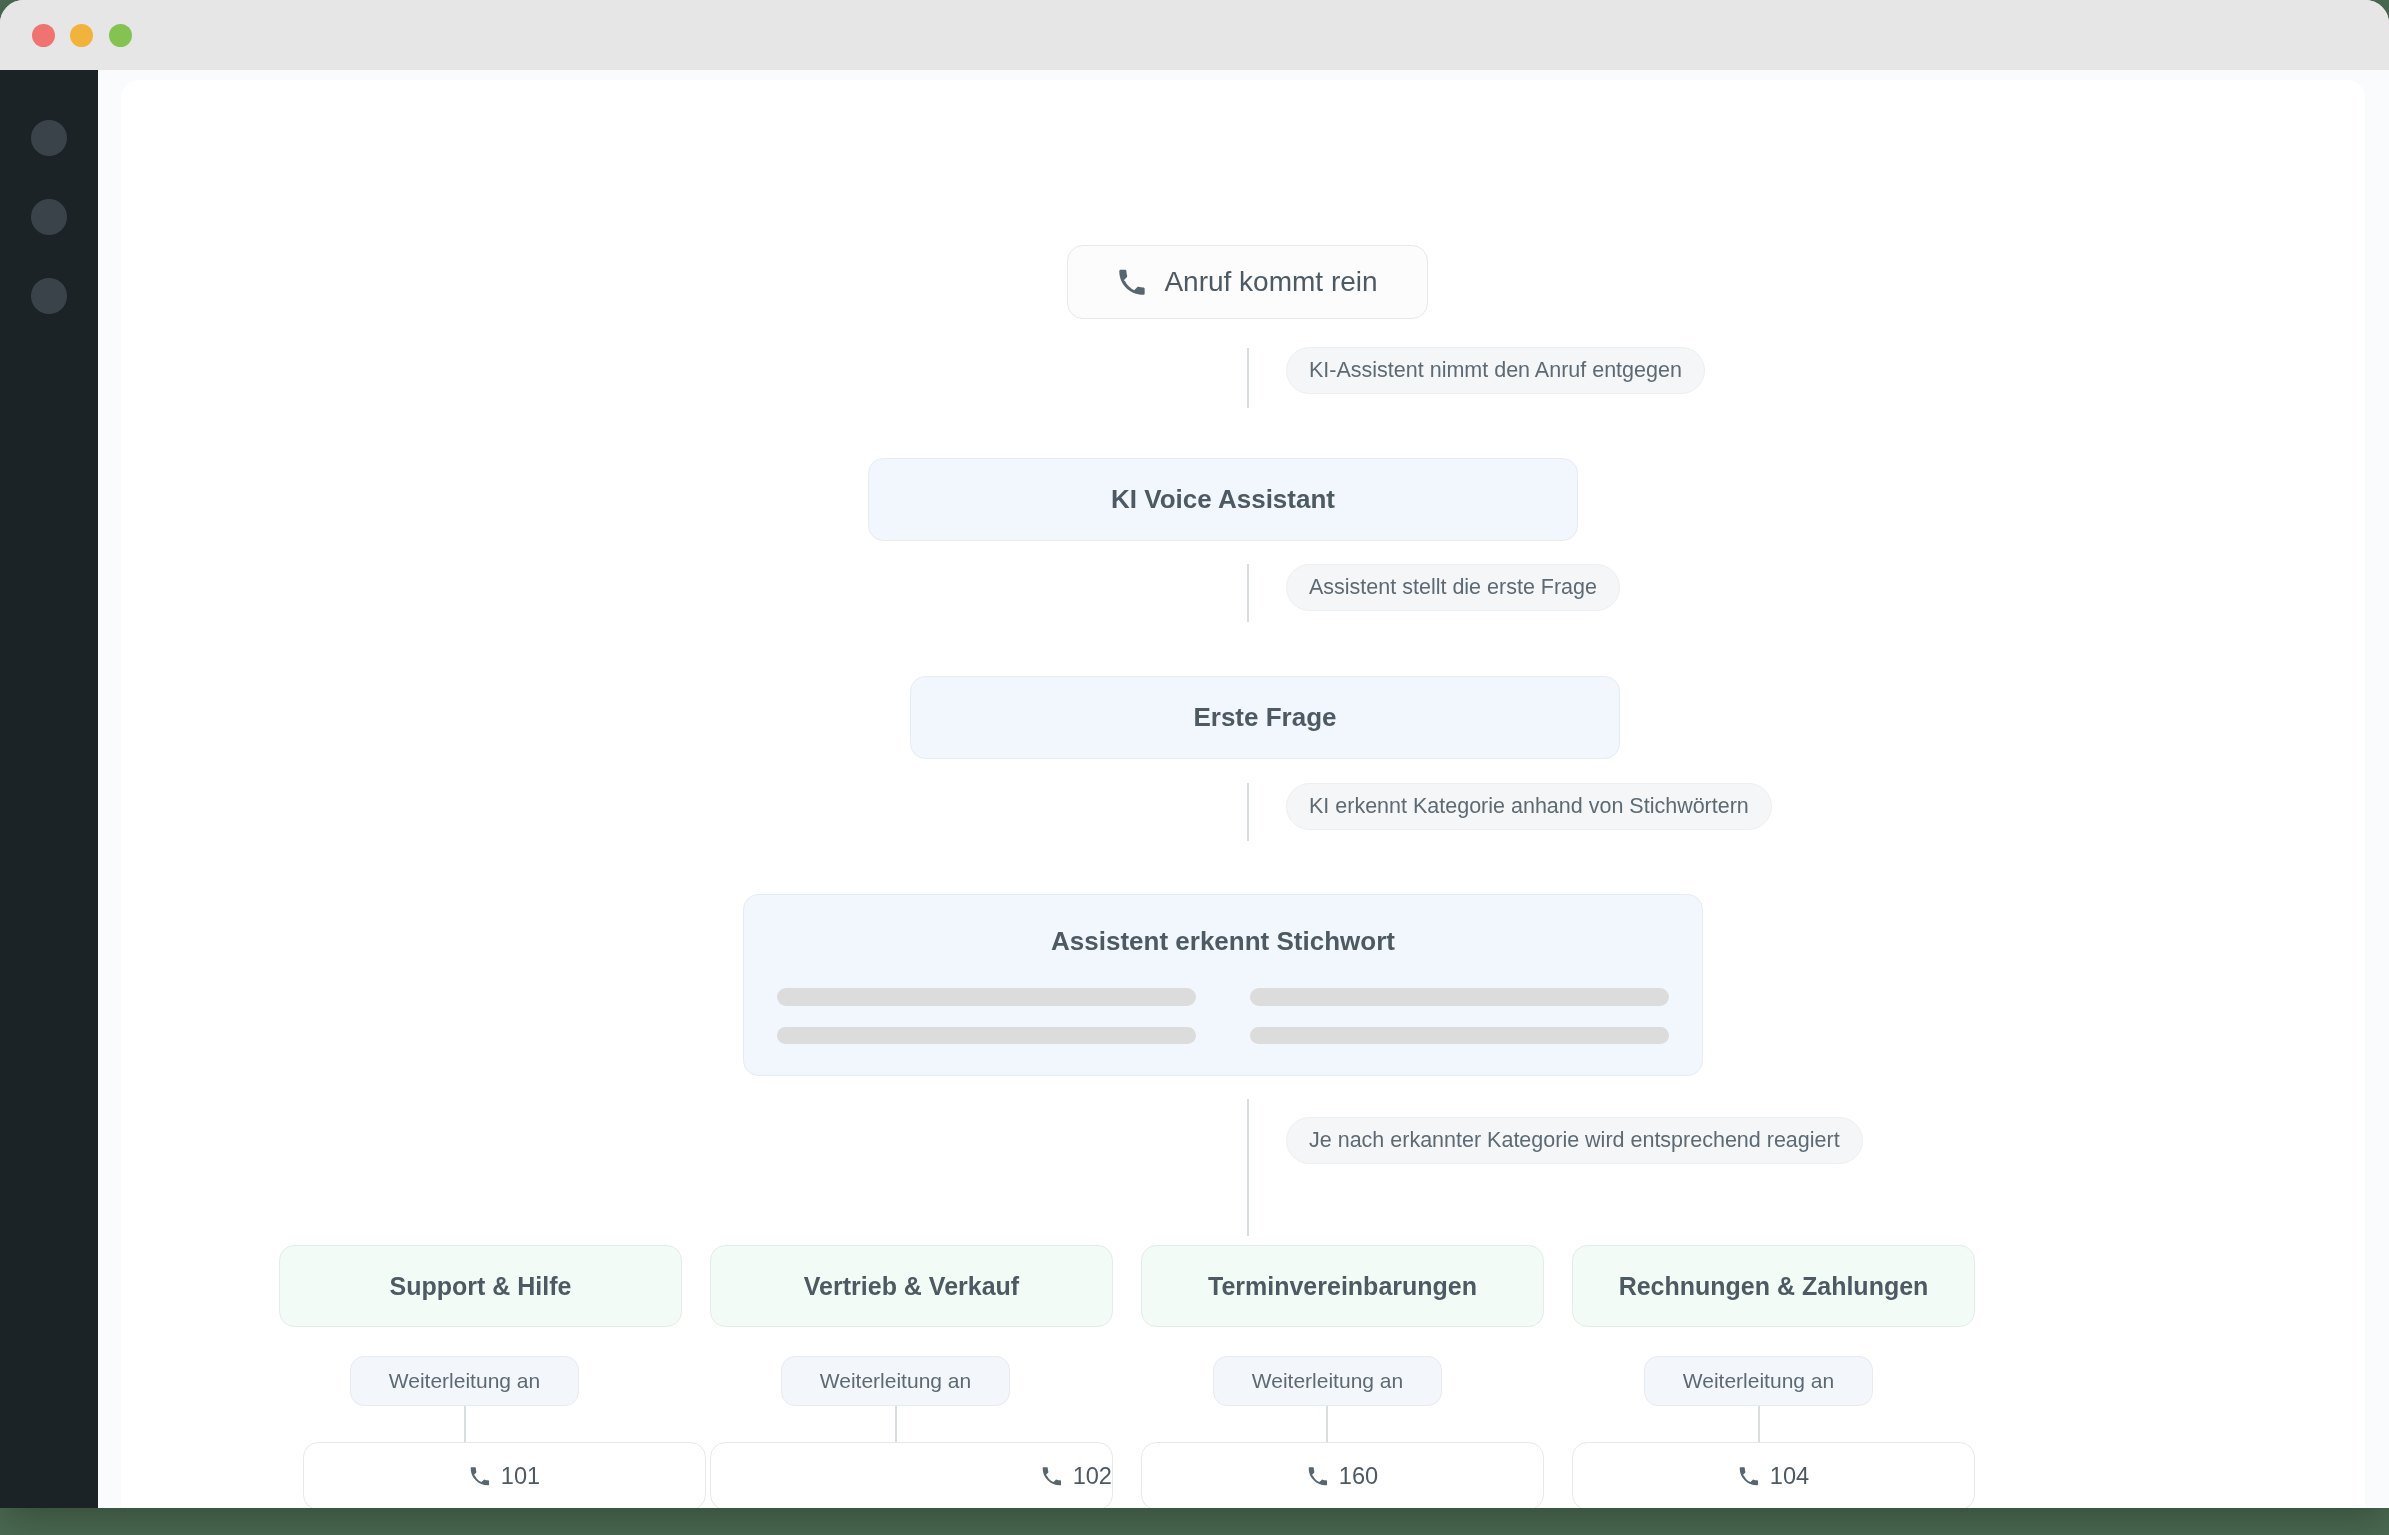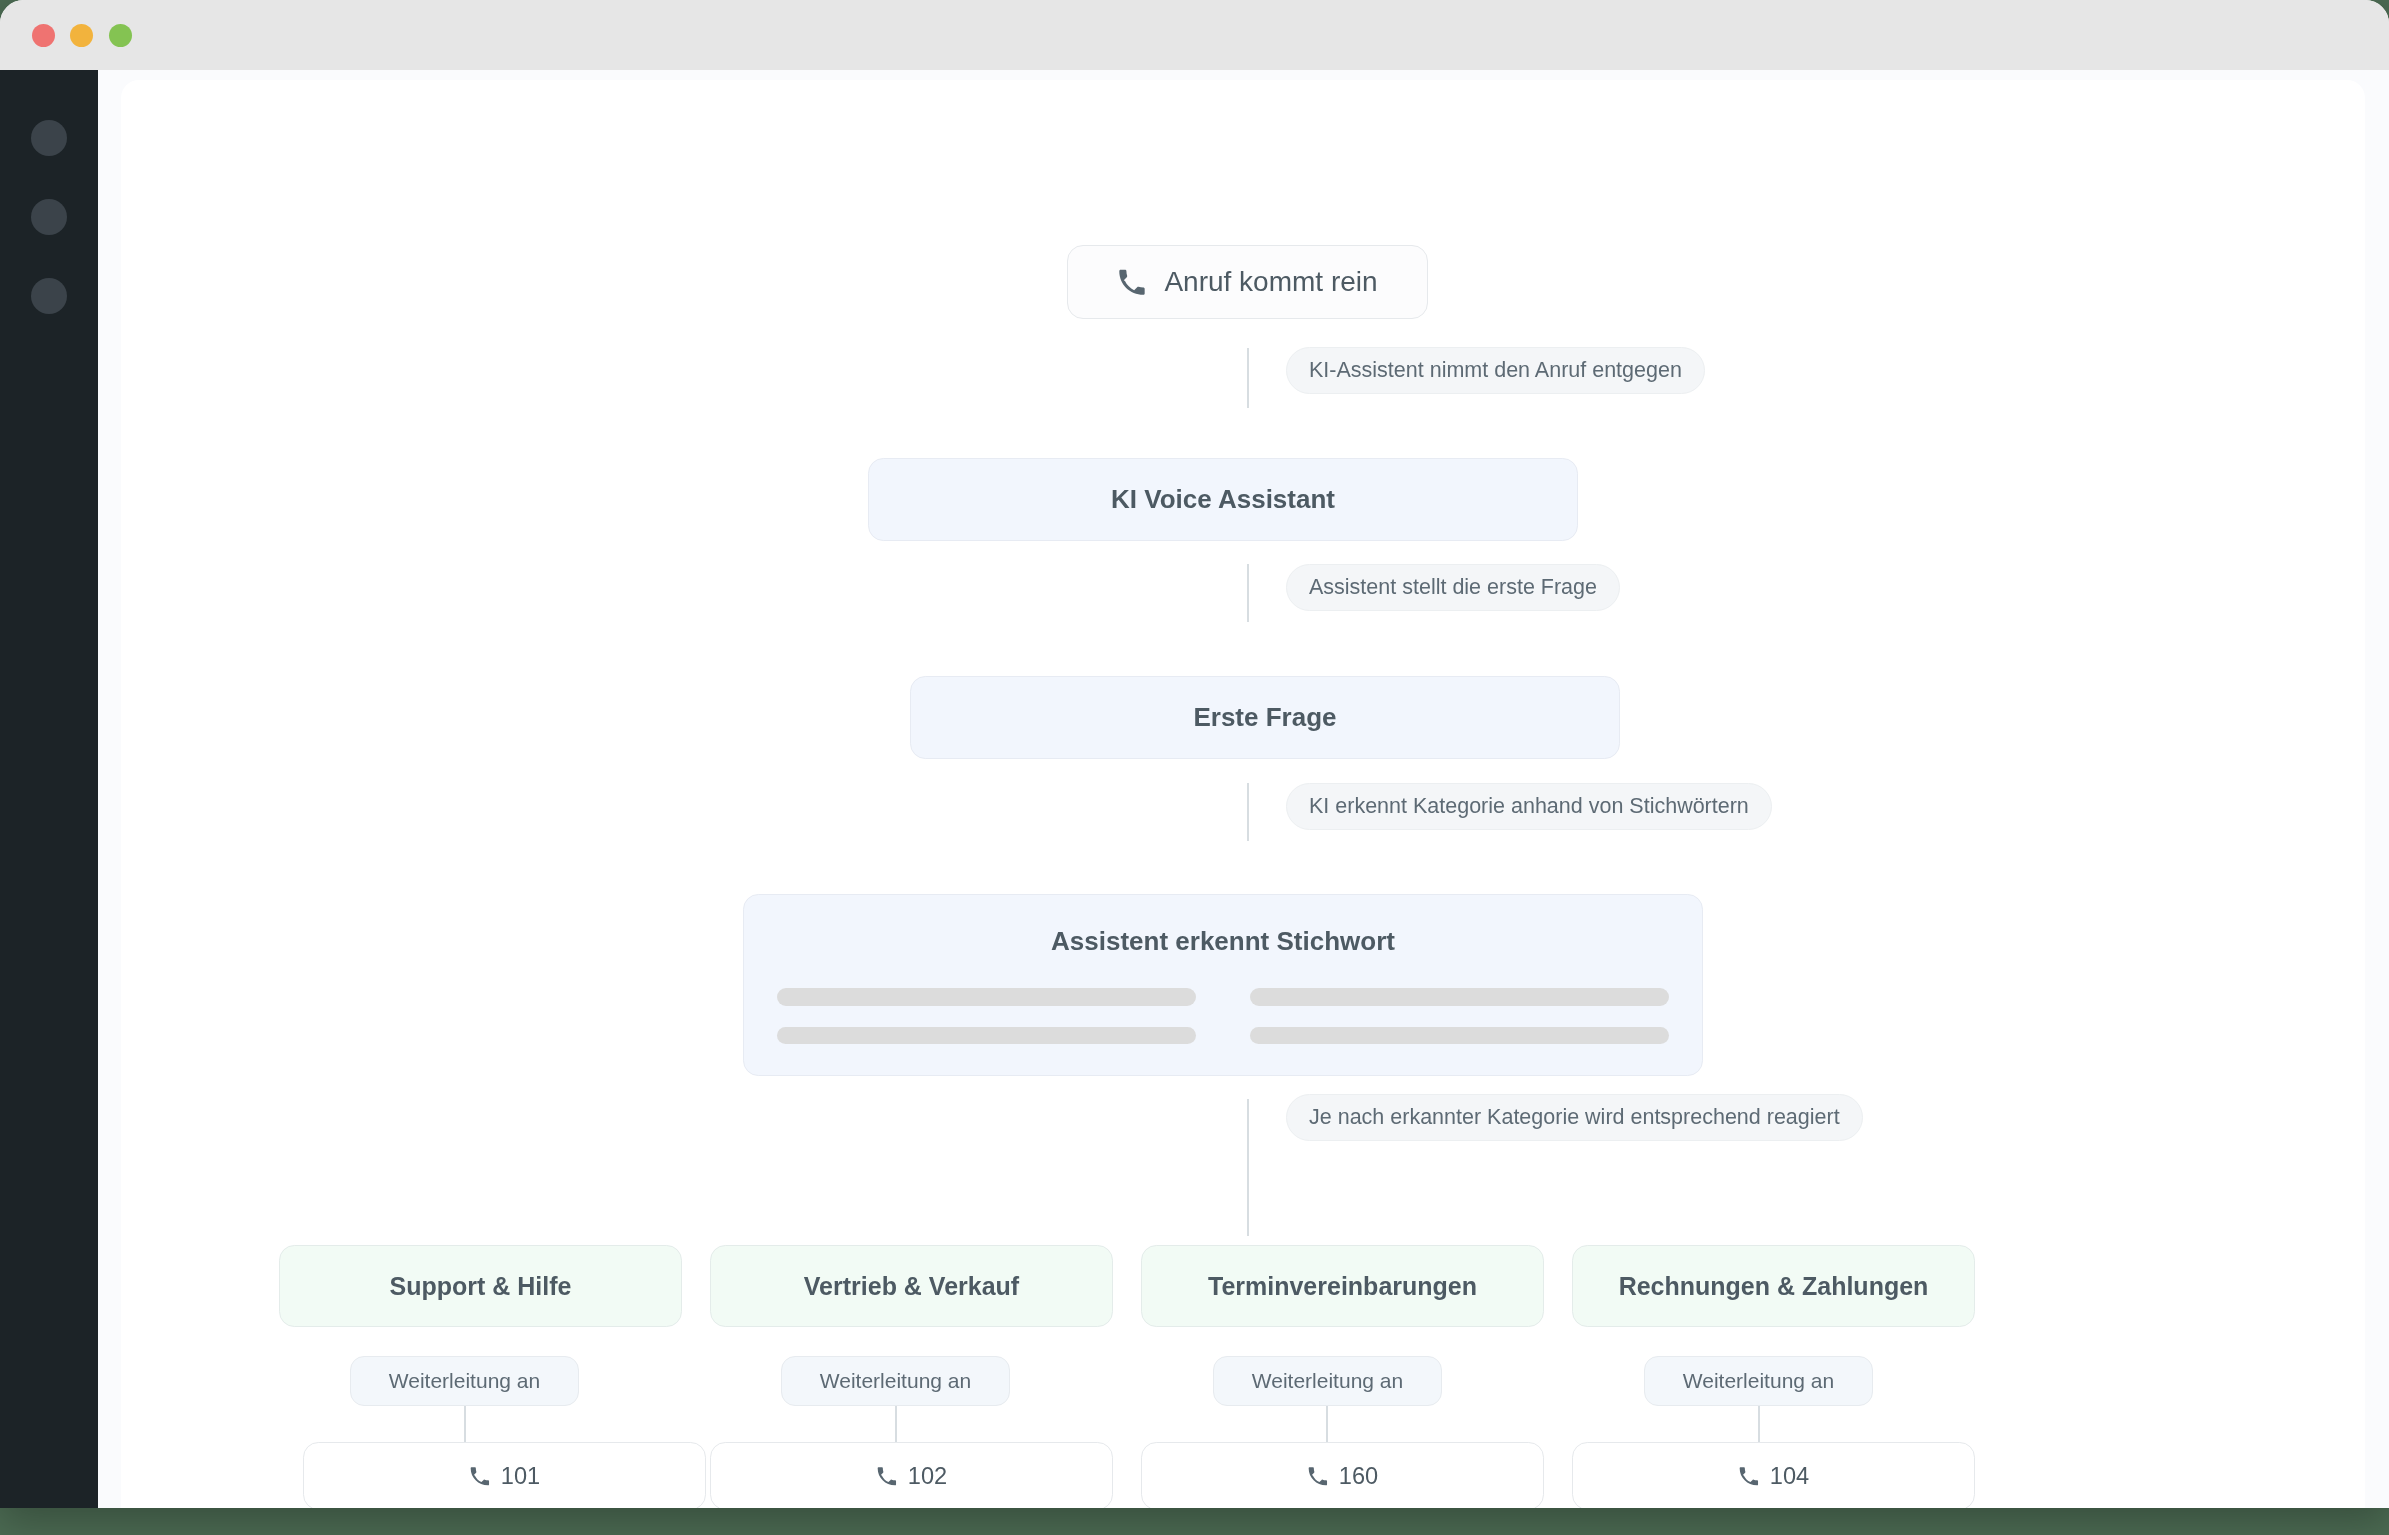--- a/index.html
+++ b/index.html
@@ -267,21 +267,21 @@
           <div class="skel-grid">
             <span class="skel"></span>
             <span class="skel"></span>
             <span class="skel"></span>
             <span class="skel"></span>
           </div>
         </div>
 
         <div class="vline" style="left:1126px; top:1019px; height:137px;"></div>
 
-        <div class="pill" style="left:1165px; top:1014px;">
+        <div class="pill" style="left:1165px; top:1037px;">
           <span>Je nach erkannter Kategorie wird entsprechend reagiert</span>
         </div>
 
         <div class="node node--category" style="left:158px; top:1165px; width:403px; height:82px;">
           <span>Support &amp; Hilfe</span>
         </div>
         <div class="pill pill--small" style="left:229px; top:1276px; width:229px; justify-content:center;">
           <span>Weiterleitung an</span>
         </div>
         <div class="vline" style="left:343px; top:1326px; height:36px;"></div>
@@ -292,21 +292,21 @@
           <span>101</span>
         </div>
 
         <div class="node node--category" style="left:589px; top:1165px; width:403px; height:82px;">
           <span>Vertrieb &amp; Verkauf</span>
         </div>
         <div class="pill pill--small" style="left:660px; top:1276px; width:229px; justify-content:center;">
           <span>Weiterleitung an</span>
         </div>
         <div class="vline" style="left:774px; top:1326px; height:36px;"></div>
-        <div class="node node--ext" style="left:589px; top:1362px; width:403px; height:68px;">
+        <div class="node node--ext" style="left:589px; top:1362px; width:403px; height:68px;justify-content:flex-end;">
           <svg class="phone-icon" width="21" height="21" viewBox="0 0 24 24">
             <path fill="#586670" d="M6.6 10.8c1.7 3.4 4.2 5.9 7.6 7.6l2.5-2.5c.3-.3.8-.4 1.2-.3 1.2.4 2.5.6 3.9.6.6 0 1.1.5 1.1 1.1V21c0 .6-.5 1.1-1.1 1.1C10.6 22.1 1.9 13.4 1.9 2.6c0-.6.5-1.1 1.1-1.1h3.7c.6 0 1.1.5 1.1 1.1 0 1.3.2 2.6.6 3.9.1.4 0 .8-.3 1.2l-2.5 2.5z"></path>
           </svg>
           <span>102</span>
         </div>
 
         <div class="node node--category" style="left:1020px; top:1165px; width:403px; height:82px;">
           <span>Terminvereinbarungen</span>
         </div>
         <div class="pill pill--small" style="left:1092px; top:1276px; width:229px; justify-content:center;">

